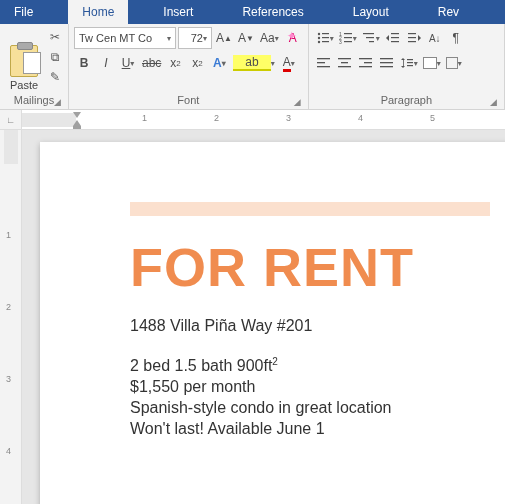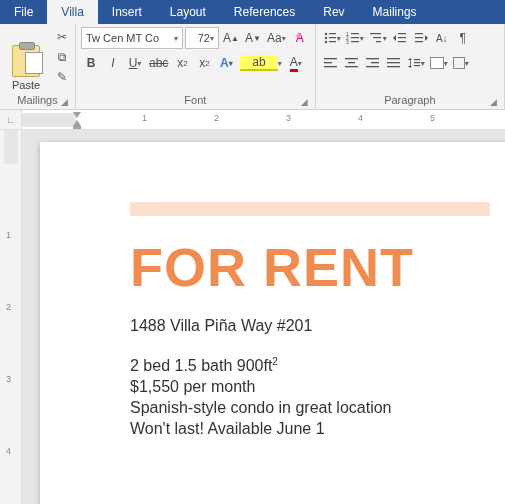--- a/index.html
+++ b/index.html
@@ -1,32 +1,32 @@
 <!DOCTYPE html>
 <html><head>
 <meta charset="utf-8">
 <style>
 * { box-sizing: border-box; margin: 0; padding: 0; font-family: "Segoe UI", Arial, sans-serif; }
 body { width: 505px; height: 504px; overflow: hidden; background: #fff; font-size: 12px; color: #444; }
 
 
-.menubar { background: #2b579a; height: 24px; display: flex; align-items: stretch; color: #fff; }
+.menubar { background: #2b579a; height: 24px; display: flex; align-items: stretch; color: #fff; gap: 21px; }
 .menubar .tab { padding: 0 14px; line-height: 24px; font-size: 12px; cursor: pointer; }
 .menubar .tab.file { background: #2b579a; }
 .menubar .tab.active { background: #f3f3f3; color: #2b579a; }
 
 
 .ribbon { background: #f3f3f3; border-bottom: 1px solid #d4d4d4; height: 86px; display: flex; }
 .group { border-right: 1px solid #d4d4d4; display: flex; flex-direction: column; padding: 3px 5px 0 5px; }
 .group-body { flex: 1; display: flex; }
 .group-label { text-align: center; font-size: 11px; color: #666; height: 16px; line-height: 14px; position: relative; }
 .group-label .dlaunch { position: absolute; right: 2px; top: 2px; font-size: 9px; color: #888; }
 
 
-.clipboard .paste { display: flex; flex-direction: column; width: 38px; padding-top: 18px; cursor:pointer;margin-left:7px;}
+.clipboard .paste { display: flex; flex-direction: column; align-items: center; width: 38px; padding-top: 18px; cursor:pointer;}
 .clipboard .paste .pic { width: 28px; height: 32px; background: #f7e09a; border: 1px solid #c0a84a; border-radius: 2px; position: relative; }
 .clipboard .paste .pic::after { content:""; position:absolute; top:-4px; left:6px; width:14px; height:6px; background:#aaa; border:1px solid #888; border-radius:2px;}
 .clipboard .paste .pic .sheet { position:absolute; bottom:2px; right:-4px; width:18px; height:22px; background:#fff; border:1px solid #999; }
 .clipboard .paste span { font-size: 11px; margin-top: 2px; }
 .clipboard .mini { display: flex; flex-direction: column; gap: 4px; margin-left: 4px; padding-top:3px;}
 .clipboard .mini div { width: 16px; height: 16px; font-size: 12px; color:#555; cursor:pointer; text-align:center;}
 
 
 .fontgrp .row { display: flex; align-items: center; gap: 2px; margin-bottom: 3px; }
 .fontsel { border: 1px solid #c0c0c0; background: #fff; height: 22px; display: flex; align-items: center; padding: 0 4px; font-size: 11px; }
@@ -64,24 +64,24 @@
 .bodytxt { font-family: Calibri, Arial, sans-serif; font-size: 16px; color: #333; line-height: 1.3; }
 .bodytxt p { margin-bottom: 0; }
 .bodytxt p.addr { margin-bottom: 18px; }
 .bodytxt sup { font-size: 10px; }
 </style>
 </head>
 <body>
 
 <div class="menubar">
   <div class="tab file">File</div>
-  <div class="tab active">Villa</div>
+  <div class="tab active">Home</div>
   <div class="tab">Insert</div>
+  <div class="tab">References</div>
   <div class="tab">Layout</div>
-  <div class="tab">References</div>
   <div class="tab">Rev</div>
   <div class="tab">Mailings</div>
 </div>
 
 <div class="ribbon">
 
   <div class="group clipboard">
     <div class="group-body">
       <div class="paste">
         <div class="pic">

